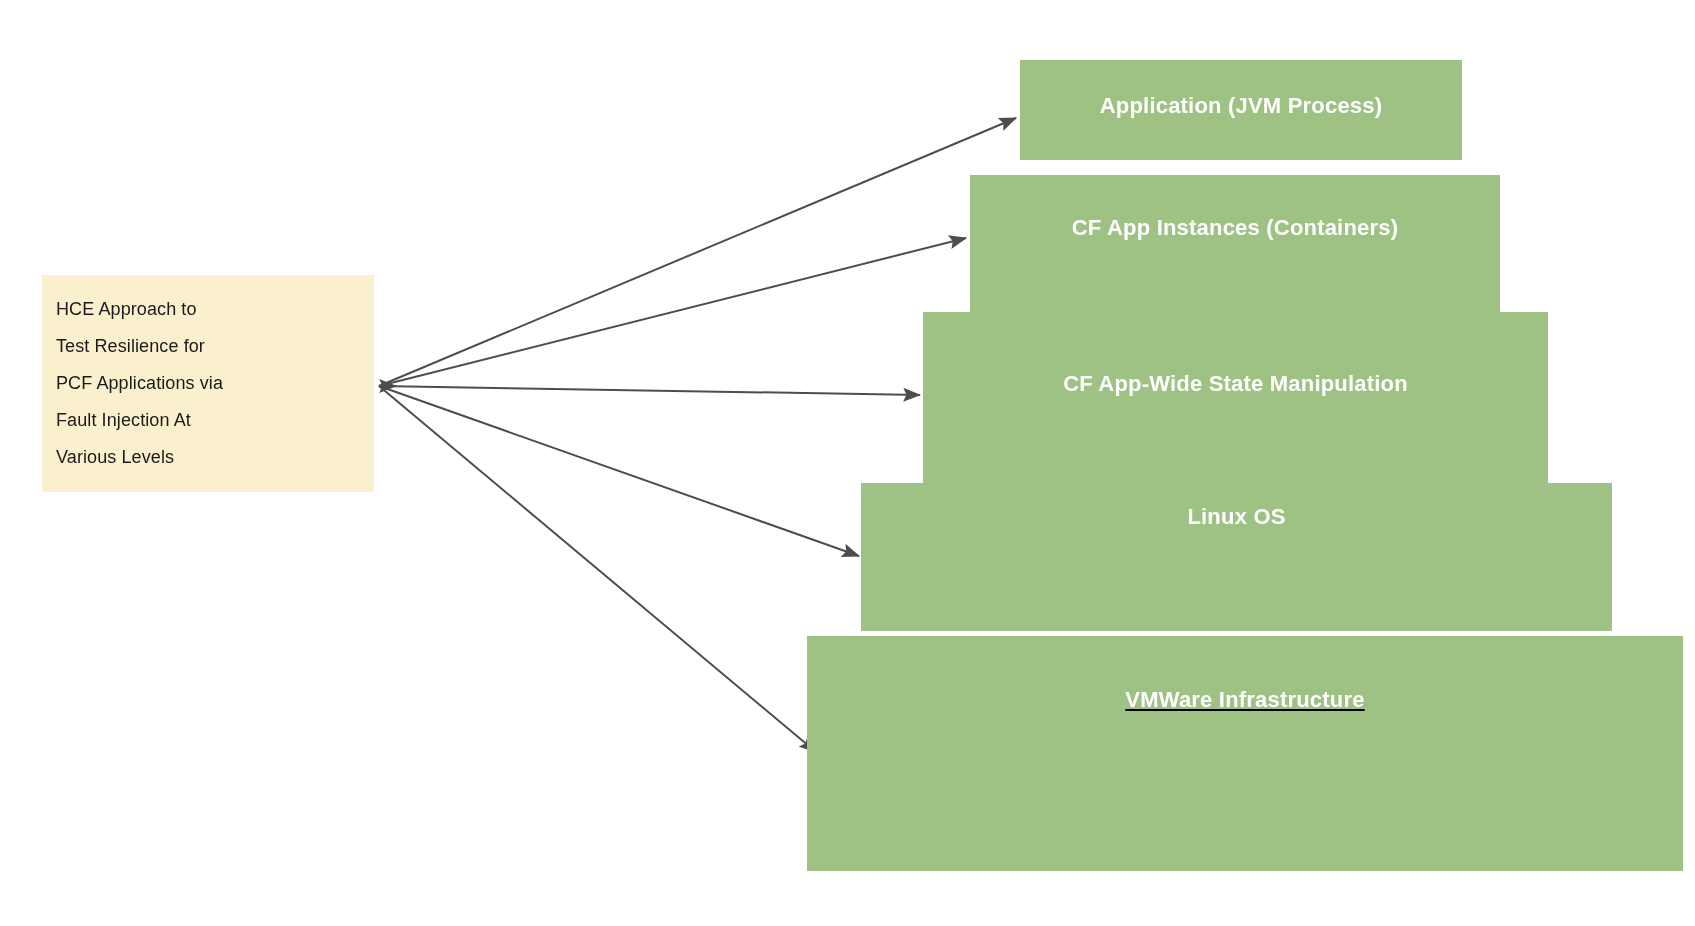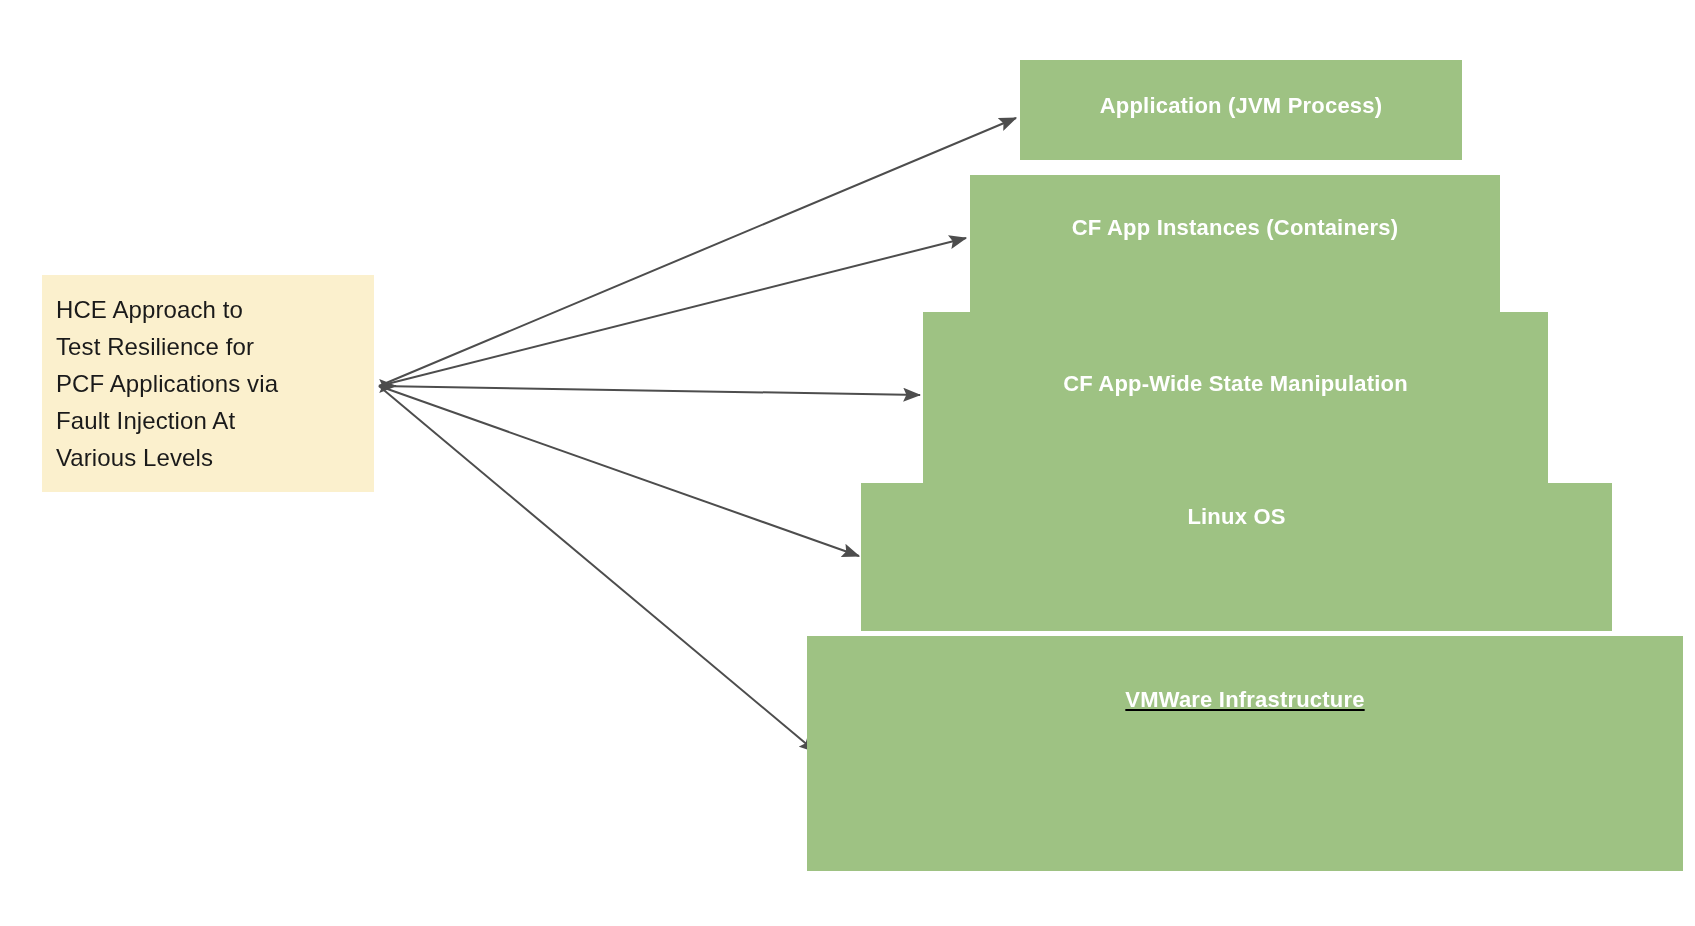--- a/index.html
+++ b/index.html
@@ -33,21 +33,21 @@
     width: 332px;
     height: 217px;
     background: #fbf0cd;
     box-sizing: border-box;
     display: flex;
     align-items: center;
     justify-content: flex-start;
   }
   .source-text {
     font-family: "Liberation Sans", sans-serif;
-    font-size: 24px;
+    font-size: 18px;
     line-height: 37px;
     color: #1a1a1a;
     padding: 0 12px 0 14px;
     font-weight: 400;
     letter-spacing: 0.1px;
     white-space: pre-line;
   }
   .layer-box {
     position: absolute;
     background: #9ec283;

